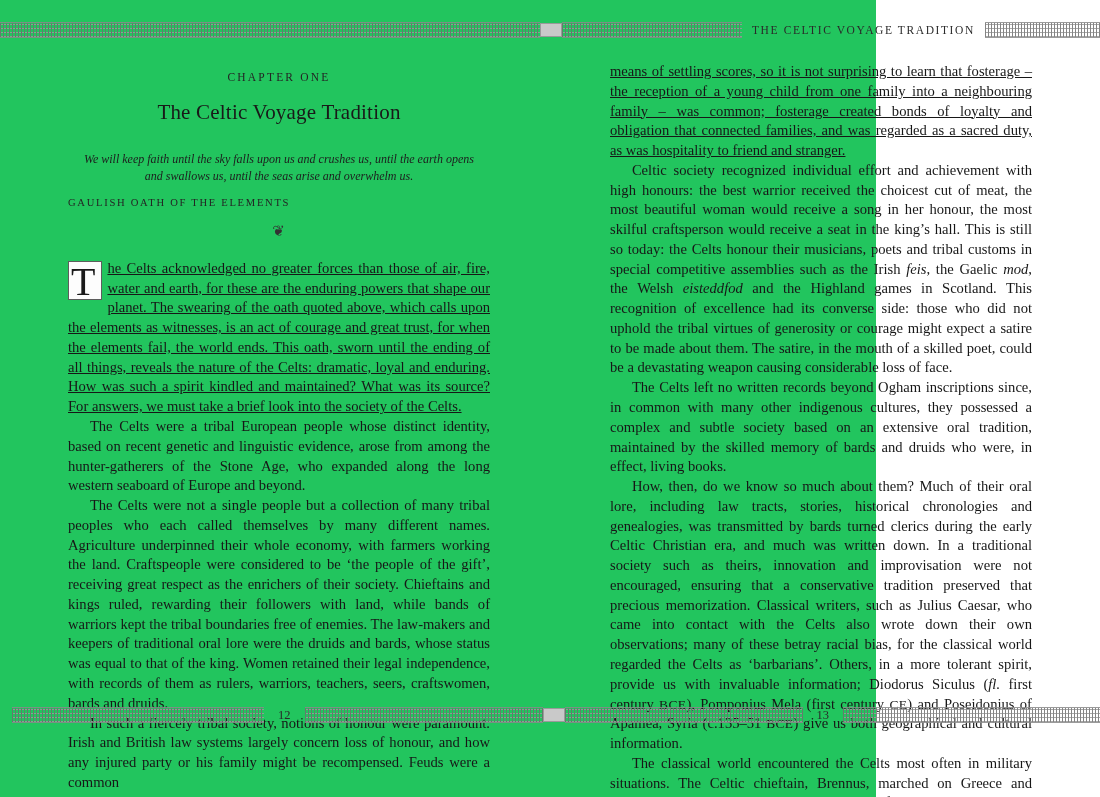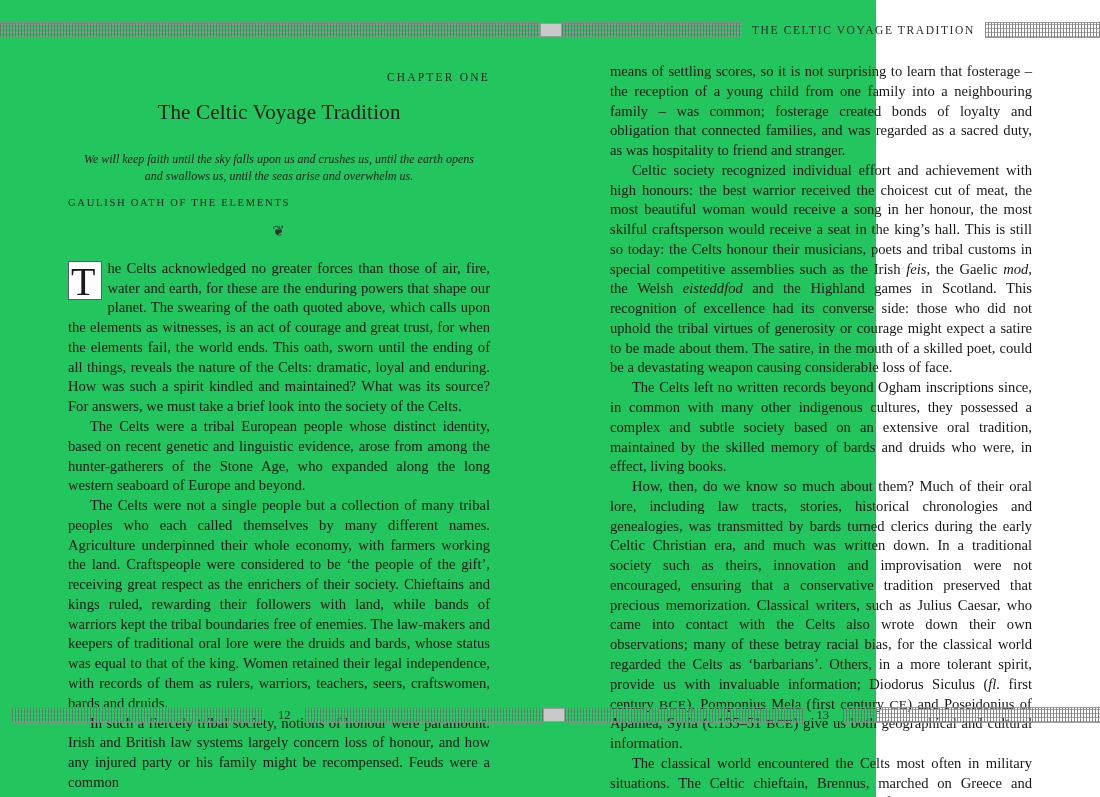--- a/index.html
+++ b/index.html
@@ -80,21 +80,21 @@
     width: 422px;
     font-size: 14.6px;
     line-height: 1.355;
     text-align: justify;
     color: #171717;
   }
   .col.left  { left: 68px; }
   .col.right { left: 610px; }
 
   .chapter-label {
-    text-align: right;
+    text-align: center;
     font-size: 11.5px;
     letter-spacing: 2.2px;
     text-transform: uppercase;
     color: #242424;
     margin: 8px 0 14px 0;
   }
   .chapter-title {
     text-align: center;
     font-size: 27px;
     font-weight: normal;
@@ -135,20 +135,21 @@
     margin: 4px 0 20px 0;
     line-height: 1;
   }
 
   p.body {
     margin: 0;
     text-indent: 1.5em;
   }
   p.body.first {
     text-indent: 0;
+    text-decoration: underline;
   }
 
   .dropcap {
     float: left;
     font-size: 40px;
     line-height: 0.86;
     padding: 3px 6px 0 2px;
     margin: 2px 5px 0 0;
     border: 1px solid #5d5d5d;
     color: #1a1a1a;

